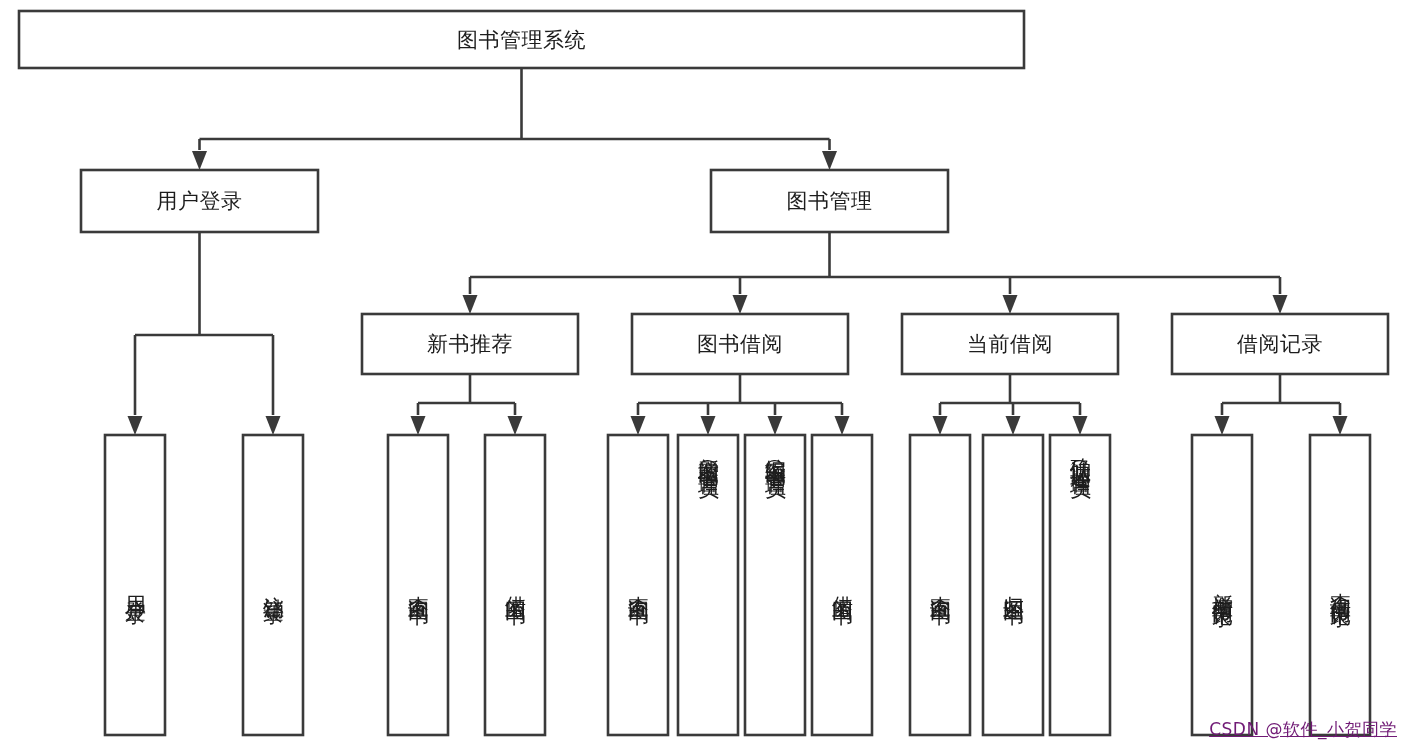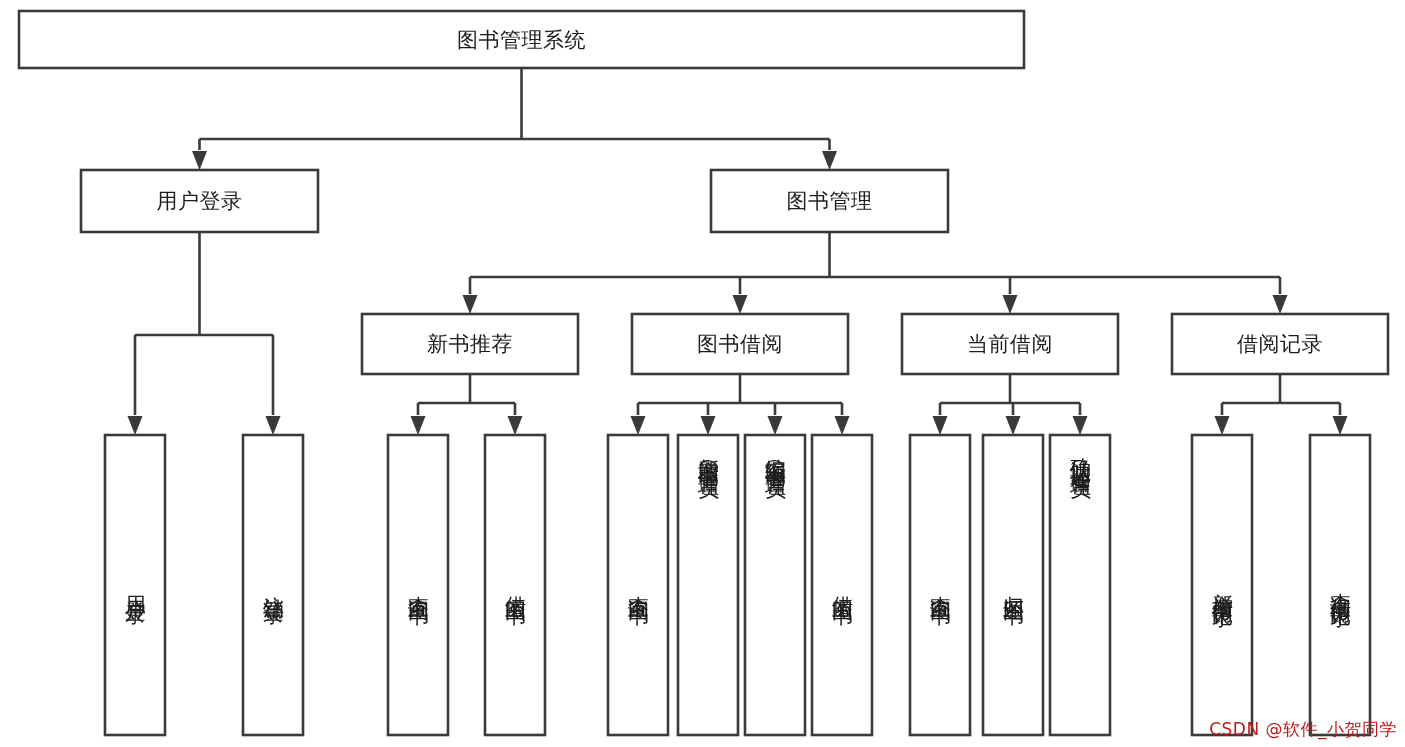--- a/index.html
+++ b/index.html
@@ -67,23 +67,24 @@
     color: #1d1d1d;
     letter-spacing: 3px;
     white-space: nowrap;
   }
   .watermark {
     position: absolute;
     right: 8px;
     bottom: 6px;
     font-family: "DejaVu Sans", "Liberation Sans", sans-serif;
     font-size: 17px;
-    color: #b91c1c;
+    color: #701a75;
     white-space: nowrap;
     letter-spacing: 0.5px;
+    text-decoration: underline;
   }
 </style>
 </head>
 <body>
 
 <div id="diagram-root">
   <svg class="diagram-canvas" viewBox="0 0 1405 747">
     <g id="connector-layer">
         <line class="connector" x1="521.5" y1="68" x2="521.5" y2="139"></line>
         <line class="connector" x1="199.5" y1="139" x2="829.5" y2="139"></line>

